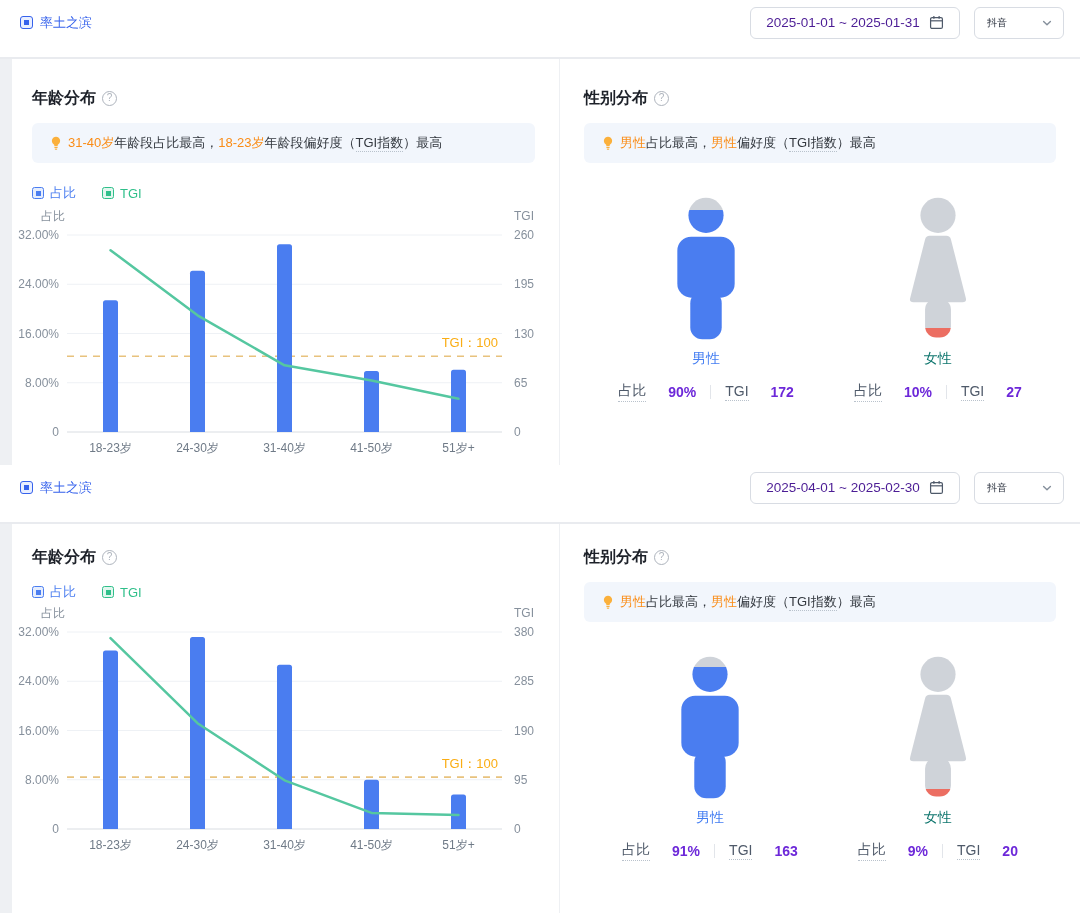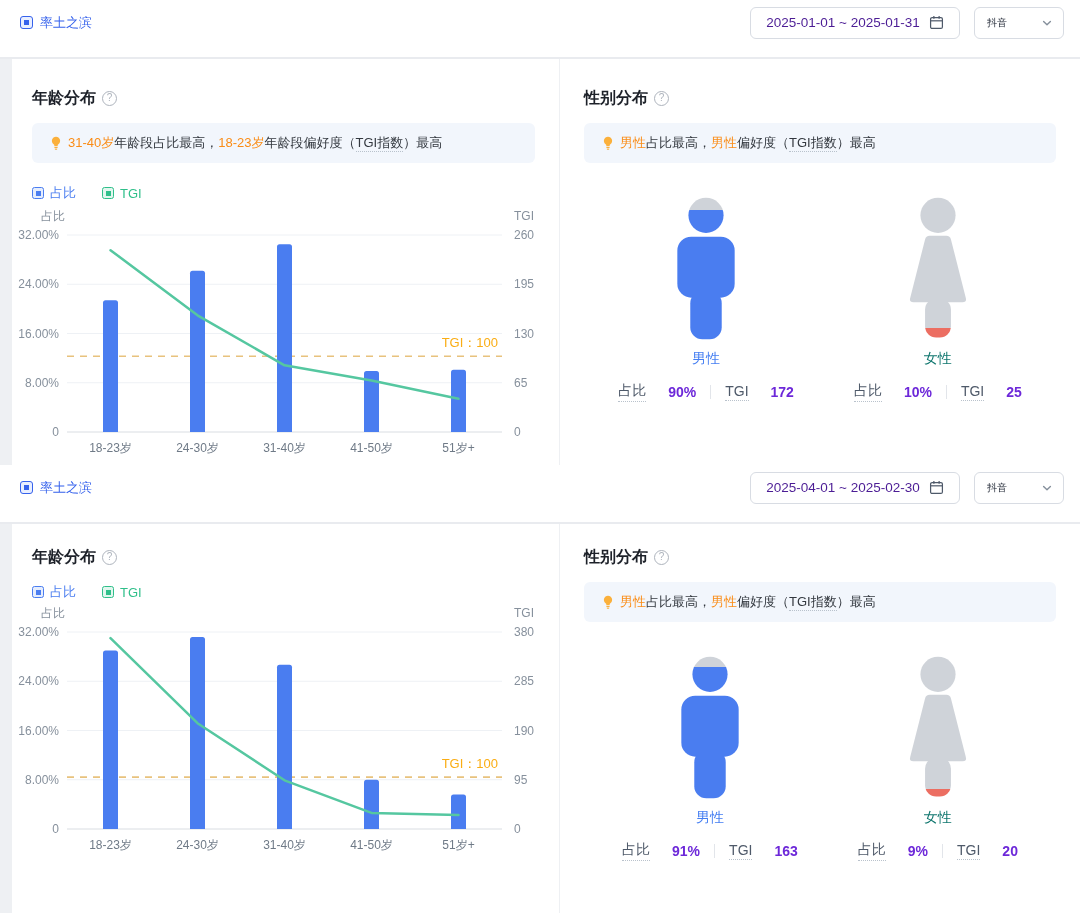--- a/index.html
+++ b/index.html
@@ -211,21 +211,21 @@
             <path d="M46 44 L64 44 Q68 44 69 48 L85 111 Q86.5 116 81.5 116 L28.5 116 Q23.5 116 25 111 L41 48 Q42 44 46 44 Z"></path>
             <rect x="41" y="112" width="28" height="42" rx="12"></rect>
           </g>
         </svg>
         <div class="glabel female">女性</div>
         <div class="gstats">
           <span class="dotted">占比</span>
             <b>10%</b>
           <span class="vdiv"></span>
           <span class="dotted">TGI</span>
-            <b>25</b>
+            <b>27</b>
         </div>
       </div>
     </div>
   </div>
 </div>
 
 <div class="hdr" style="top:465px;">
   <div class="brand">
     <span class="brand-box">
         <i></i>

